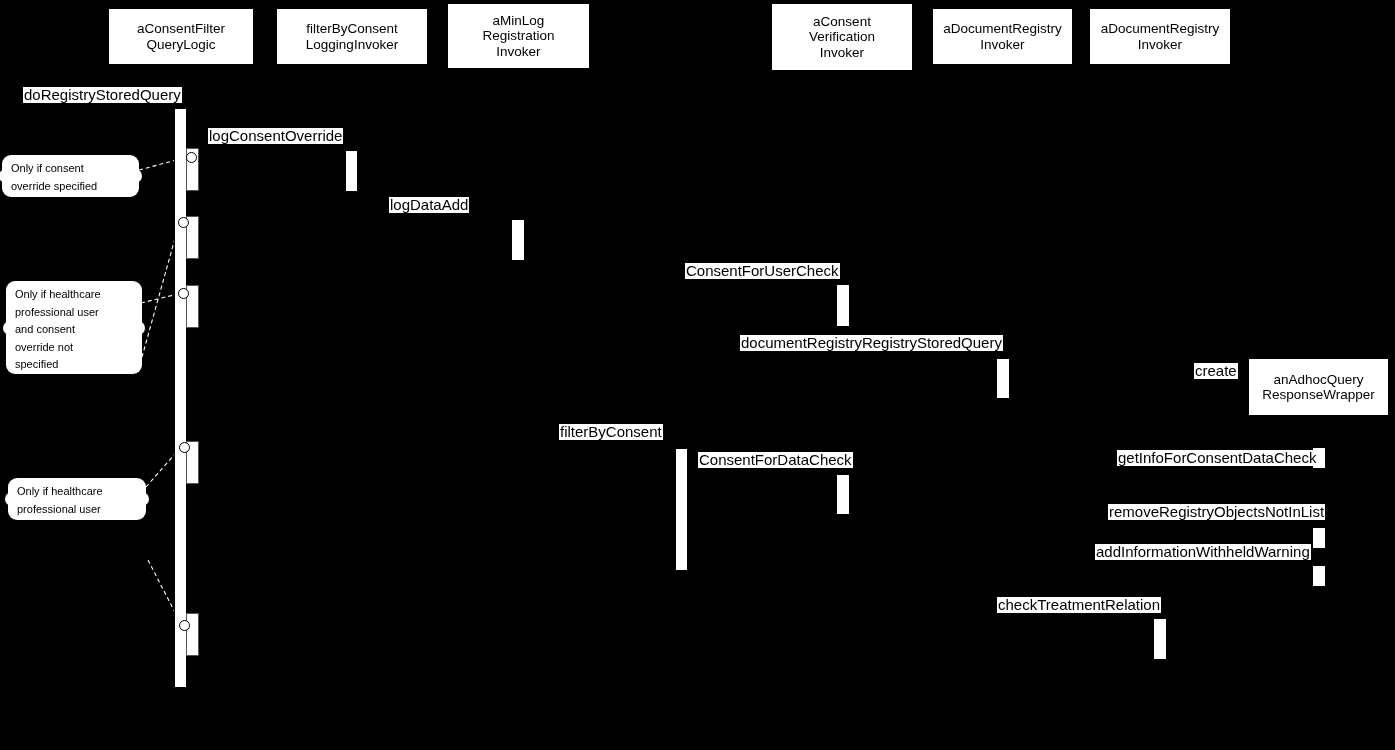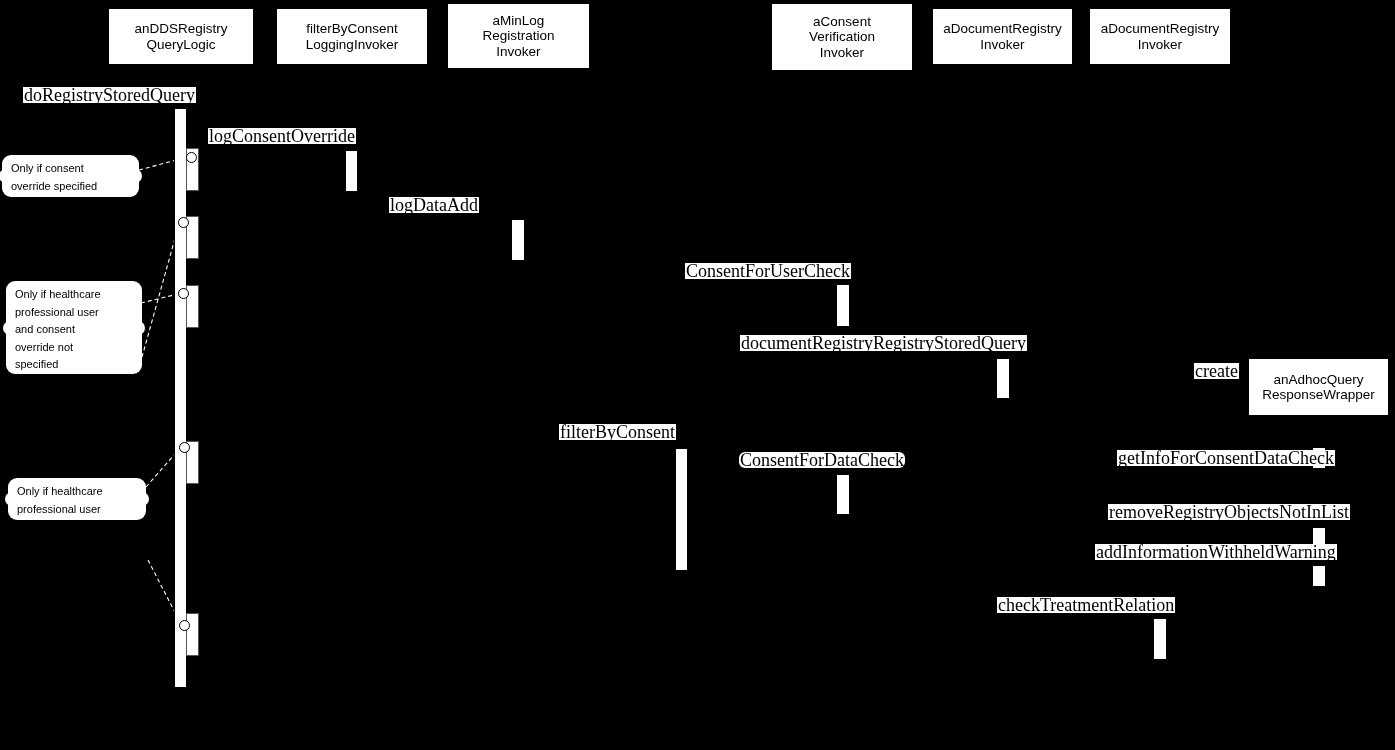--- a/index.html
+++ b/index.html
@@ -36,25 +36,25 @@
   }
   .activation.sub{
     border:1px solid #555555;
     background:#ffffff;
   }
   
   .msg-label{
     position:absolute;
     background:#ffffff;
     color:#000000;
-    font-size:18px;
+    font-size:15px;
     line-height:14px;
     padding:1px 1px 1px 1px;
     white-space:nowrap;
-    font-family:Liberation Serif, serif;
+    font-family:Liberation Sans, sans-serif;
     text-align:right;
   }
   
   .note{
     position:absolute;
     background:#ffffff;
     color:#000000;
     border-radius:9px;
     font-size:11px;
     line-height:17.5px;
@@ -92,21 +92,21 @@
 
   <svg class="leader" width="1395" height="750" style="left:0;top:0;">
 
     <line x1="139" y1="170" x2="184" y2="158" stroke="#ffffff" stroke-width="1.1" stroke-dasharray="4,3"></line>
     <line x1="142" y1="357" x2="179" y2="224" stroke="#ffffff" stroke-width="1.1" stroke-dasharray="4,3"></line>
     <line x1="141" y1="303" x2="182" y2="293" stroke="#ffffff" stroke-width="1.1" stroke-dasharray="4,3"></line>
     <line x1="146" y1="487" x2="182" y2="446" stroke="#ffffff" stroke-width="1.1" stroke-dasharray="4,3"></line>
     <line x1="148" y1="560" x2="181" y2="624" stroke="#ffffff" stroke-width="1.1" stroke-dasharray="4,3"></line>
   </svg>
 
-  <div class="lifeline-box" style="left:108px;top:8px;width:146px;height:57px;">anDDSRegistry
+  <div class="lifeline-box" style="left:108px;top:8px;width:146px;height:57px;">aConsentFilter
 QueryLogic</div>
 
   <div class="lifeline-box" style="left:276px;top:8px;width:152px;height:57px;">filterByConsent
 LoggingInvoker</div>
 
   <div class="lifeline-box" style="left:447px;top:3px;width:143px;height:66px;">aMinLog
 Registration
 Invoker</div>
 
 
@@ -170,21 +170,21 @@
   <div class="msg-label" style="left:685px;top:263px;">ConsentForUserCheck</div>
 
   <div class="msg-label" style="left:740px;top:335px;">documentRegistryRegistryStoredQuery</div>
 
   <div class="msg-label" style="left:1194px;top:363px;">create</div>
 
   <div class="msg-label" style="left:1117px;top:450px;">getInfoForConsentDataCheck</div>
 
   <div class="msg-label" style="left:559px;top:424px;">filterByConsent</div>
 
-  <div class="msg-label" style="left:739px;top:452px;border-radius:6px;">ConsentForDataCheck</div>
+  <div class="msg-label" style="left:698px;top:452px;">ConsentForDataCheck</div>
 
   <div class="msg-label" style="left:1095px;top:504px;margin-left:13px;">removeRegistryObjectsNotInList</div>
 
   <div class="msg-label" style="left:1095px;top:544px;">addInformationWithheldWarning</div>
 
   <div class="msg-label" style="left:997px;top:597px;">checkTreatmentRelation</div>
 
   <div class="note" style="left:2px;top:155px;width:137px;height:42px;">Only if consent
 override specified</div>
 

